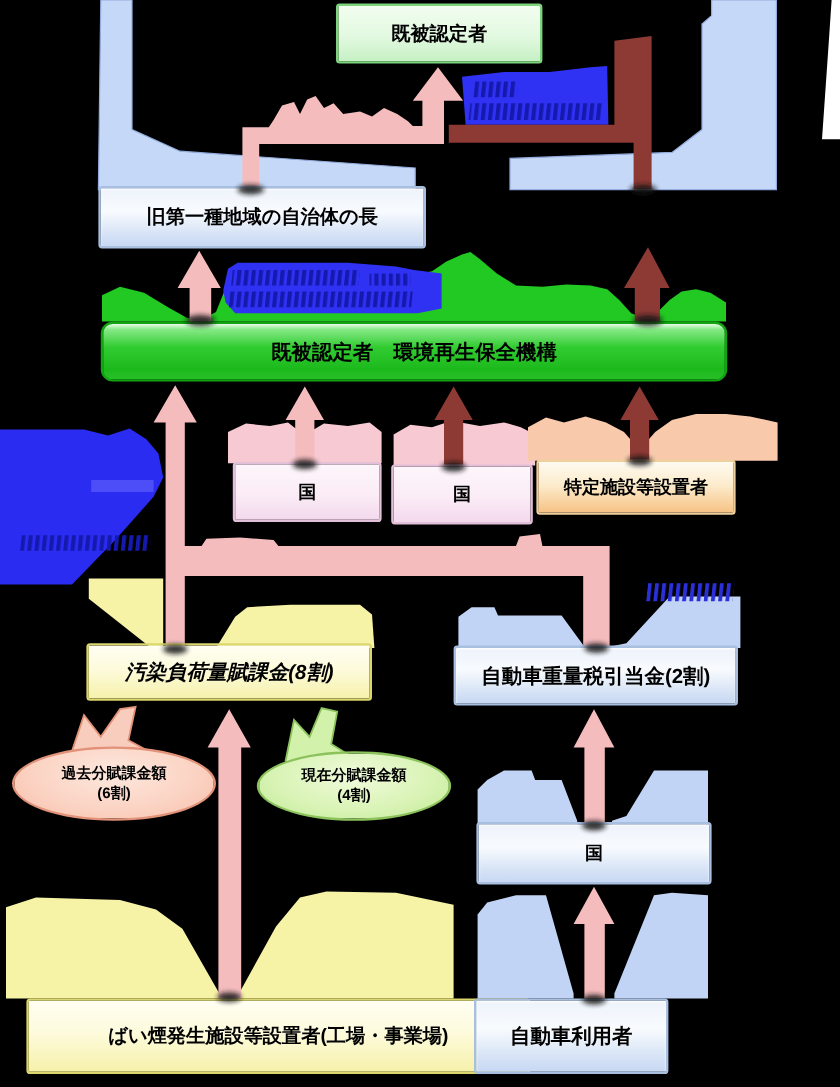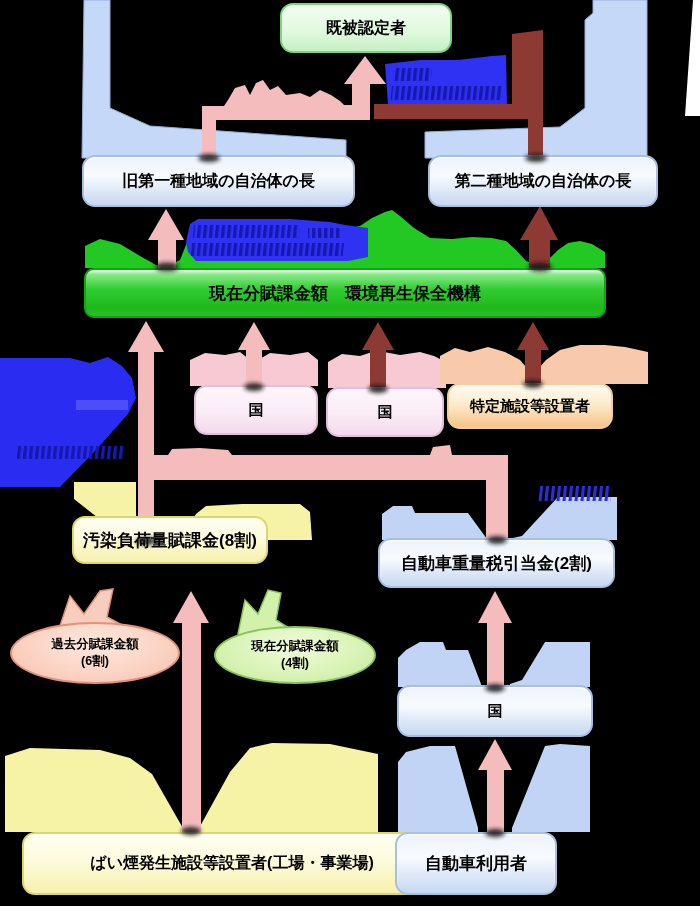--- a/index.html
+++ b/index.html
@@ -2,21 +2,21 @@
 <html><head>
 <meta charset="utf-8">
 <style>
   html,body{margin:0;padding:0;background:#000;}
   #stage{position:relative;width:700px;height:906px;background:#000;overflow:hidden;
          font-family:"Liberation Sans","DejaVu Sans",sans-serif;}
   #shapes,#overlay{position:absolute;left:0;top:0;z-index:1;}
   #overlay{z-index:3;pointer-events:none;}
   .box{position:absolute;z-index:2;display:flex;align-items:center;justify-content:center;
        text-align:center;color:#000;font-weight:bold;box-sizing:border-box;}
-  .rbox{border-radius:13px;}
+  .rbox{border-radius:3px;}
   .bluebox{background:linear-gradient(180deg,#eef3fb 0%,#f8fbfe 40%,#dce7f7 72%,#c7d8f3 100%);
            border:2px solid #a9bfdf;box-shadow:inset 0 1px 2px #fff;}
   .greenbox{background:linear-gradient(180deg,#f2fdf0 0%,#e2f9e0 55%,#c6f0c4 100%);
            border:2px solid #7dd47d;}
   .pinkbox{background:linear-gradient(180deg,#fdf6fb 0%,#fbecf6 55%,#f3d9ec 100%);
            border:2px solid #e3c0da;}
   .orangebox{background:linear-gradient(180deg,#fefaf0 0%,#fceccd 45%,#f6c385 100%);
            border:2px solid #f0cf9f;}
   .yellowbox{background:linear-gradient(180deg,#fffef2 0%,#fdfbdc 45%,#f6f1ab 100%);
            border:2px solid #dcd66e;}
@@ -125,41 +125,38 @@
 </svg>
 
 <div class="box rbox greenbox fs16" style="left:280px;top:3px;width:172px;height:50px;">
       <span>既被認定者</span>
     </div>
 
 <div class="box rbox bluebox fs16" style="left:82px;top:155px;width:273px;height:52px;">
       <span>旧第一種地域の自治体の長</span>
     </div>
 
-<div class="box rbox bluebox fs16" style="left:428px;top:155px;width:230px;height:52px;">
-      <span>第二種地域の自治体の長</span>
-    </div>
 
 <div class="box greenbar fs17" style="left:84px;top:268px;width:522px;height:50px;">
-      <span>現在分賦課金額　環境再生保全機構</span>
+      <span>既被認定者　環境再生保全機構</span>
     </div>
 
 <div class="box rbox pinkbox fs15" style="left:194px;top:385px;width:124px;height:50px;">
       <span>国</span>
     </div>
 
 <div class="box rbox pinkbox fs15" style="left:326px;top:387px;width:118px;height:50px;">
       <span>国</span>
     </div>
 
 <div class="box rbox orangebox fs15" style="left:447px;top:383px;width:166px;height:46px;">
       <span>特定施設等設置者</span>
     </div>
 
-<div class="box rbox yellowbox fs17" style="left:72px;top:516px;width:196px;height:48px;">
+<div class="box rbox yellowbox fs17" style="left:72px;top:536px;width:238px;height:48px;font-style:italic;">
       <span>汚染負荷量賦課金(8割)</span>
     </div>
 
 <div class="box rbox bluebox fs17" style="left:378px;top:538px;width:237px;height:50px;">
       <span>自動車重量税引当金(2割)</span>
     </div>
 
 <div class="bubble bub-kako" style="left:10px;top:622px;width:170px;height:62px;">
   <div>過去分賦課金額</div>
   <div>(6割)</div>

